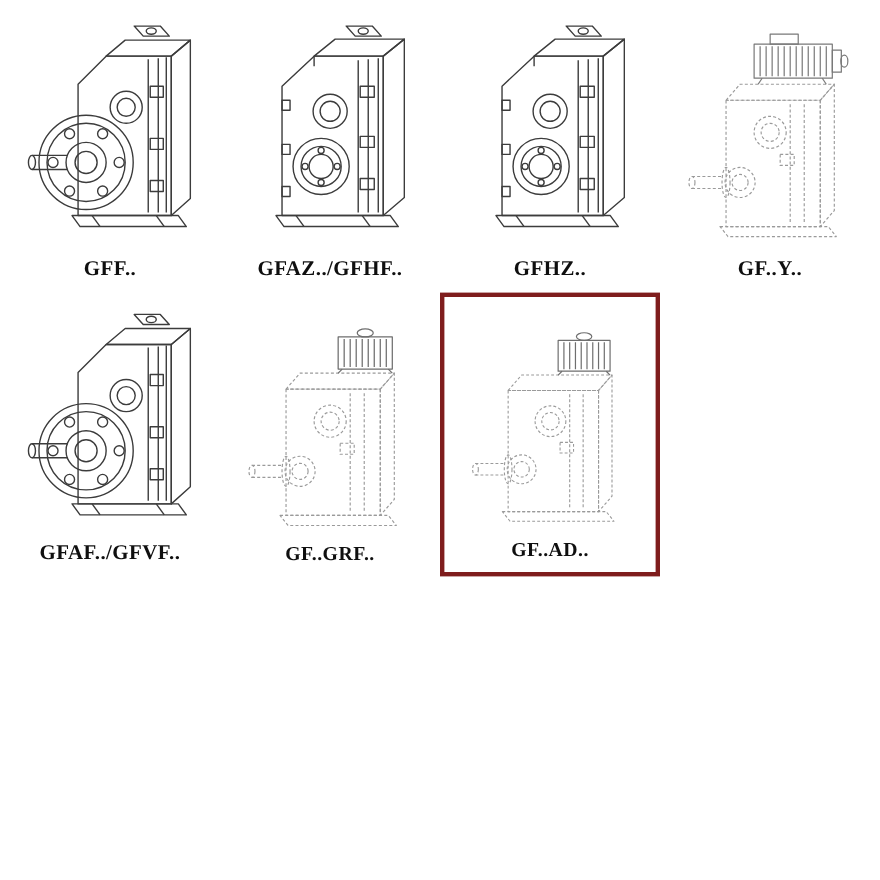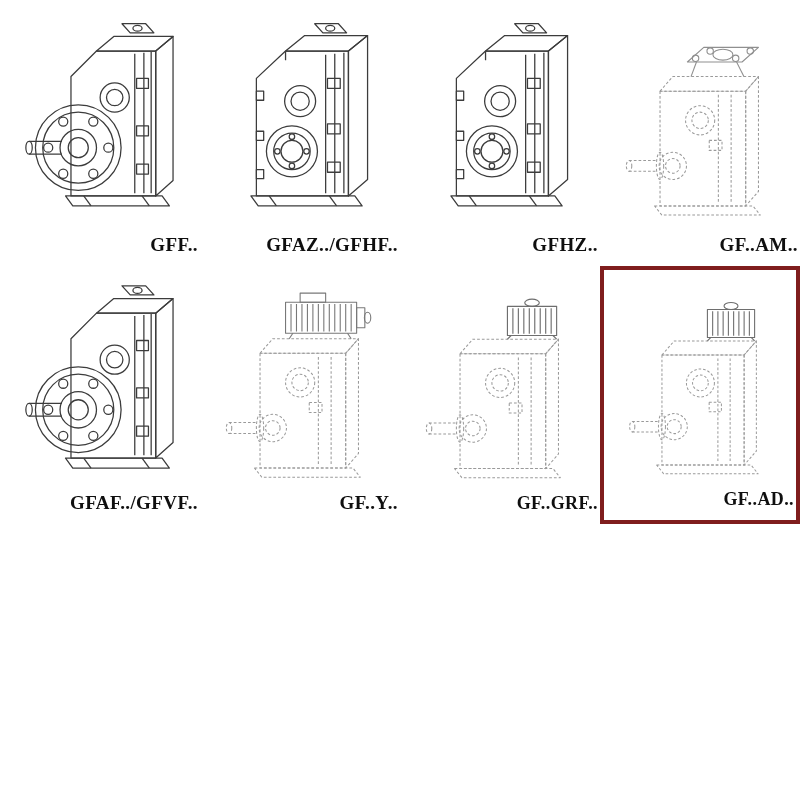--- a/index.html
+++ b/index.html
@@ -6,21 +6,21 @@
   body{
     width:800px;height:800px;background:#ffffff;overflow:hidden;
     font-family:"Liberation Serif", serif;
   }
   .grid{
     display:grid;width:800px;height:800px;
     grid-template-columns:repeat(4,1fr);
     grid-template-rows:266px 258px 276px;
   }
   .cell{
-    display:flex;flex-direction:column;align-items:flex-end;justify-content:flex-end;
+    display:flex;flex-direction:column;align-items:center;justify-content:flex-end;
     margin:0;padding:4px 2px 6px;box-sizing:border-box;
   }
   .cell.boxed{border:4px solid #7f1d1d;}
   .art{flex:1 1 auto;width:100%;display:flex;align-items:center;justify-content:center;min-height:0;}
   .draw{width:93%;height:97%;}
   .cap{
     font-weight:bold;font-size:19px;color:#0f0f0f;letter-spacing:.4px;
     padding:2px 0 4px;text-align:center;white-space:nowrap;
   }
   .cap.big{font-size:18px;}
@@ -199,47 +199,39 @@
       <svg class="draw" viewBox="0 0 200 230">
           <use href="#sym-bore-solid" xlink:href="#sym-bore-solid"></use>
         </svg>
     </div>
     <figcaption class="cap">GFHZ..</figcaption>
   </figure>
 
 
 
 
-  <figure class="cell">
-    <div class="art">
-      <svg class="draw" viewBox="0 0 200 230">
-          <use href="#sym-am" xlink:href="#sym-am"></use>
-        </svg>
-    </div>
-    <figcaption class="cap">GF..AM..</figcaption>
+
+  <figure class="cell">
+    <div class="art">
+      <svg class="draw" viewBox="0 0 200 230">
+          <use href="#sym-y" xlink:href="#sym-y"></use>
+        </svg>
+    </div>
+    <figcaption class="cap">GF..Y..</figcaption>
   </figure>
 
   <figure class="cell">
     <div class="art">
       <svg class="draw" viewBox="0 0 200 230">
           <use href="#sym-flange-solid" xlink:href="#sym-flange-solid"></use>
         </svg>
     </div>
     <figcaption class="cap">GFAF../GFVF..</figcaption>
   </figure>
 
-  <figure class="cell">
-    <div class="art">
-      <svg class="draw" viewBox="0 0 200 230">
-          <use href="#sym-y" xlink:href="#sym-y"></use>
-        </svg>
-    </div>
-    <figcaption class="cap">GF..Y..</figcaption>
-  </figure>
-
 
   <figure class="cell">
     <div class="art">
       <svg class="draw" viewBox="0 0 200 230">
           <use href="#sym-adapter" xlink:href="#sym-adapter"></use>
         </svg>
     </div>
     <figcaption class="cap big">GF..GRF..</figcaption>
   </figure>
 

